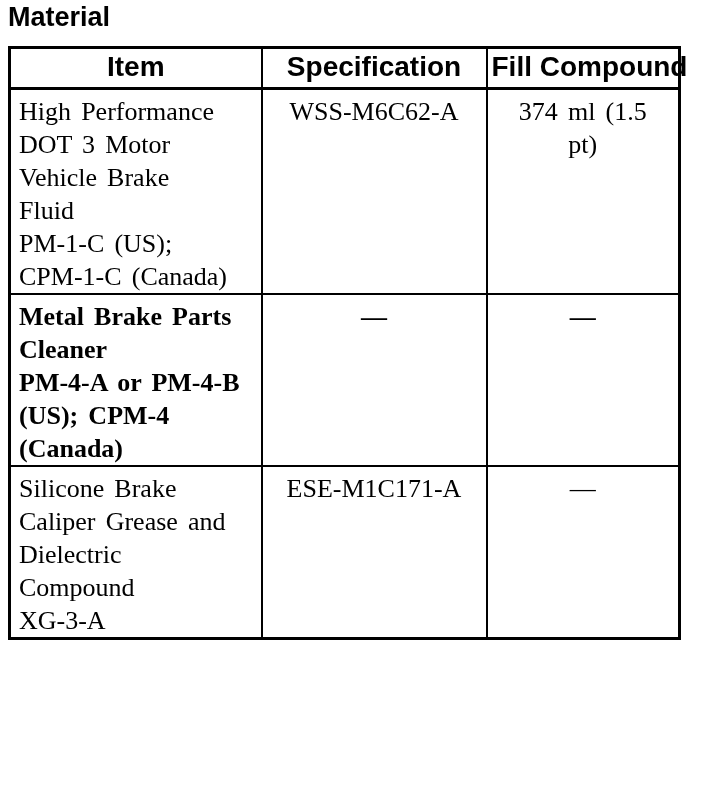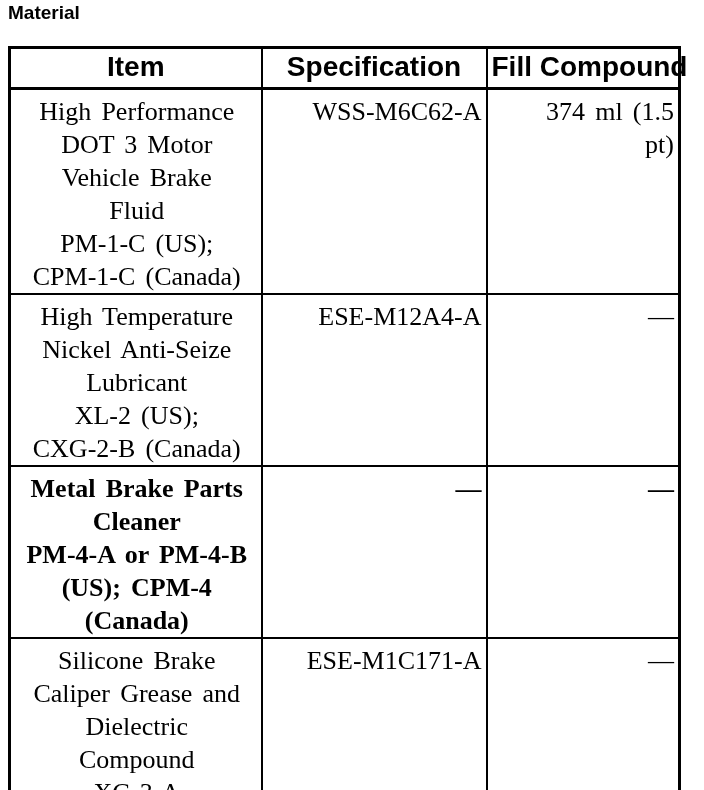--- a/index.html
+++ b/index.html
@@ -16,21 +16,21 @@
     width: 704px;
     height: 790px;
     background: #ffffff;
   }
   .page-title {
     position: absolute;
     left: 8px;
     top: 2px;
     font-family: "Liberation Sans", sans-serif;
     font-weight: bold;
-    font-size: 19px;
+    font-size: 27px;
     letter-spacing: 0px;
     color: #000000;
     text-align: center;
   }
   table.material-table {
     position: absolute;
     left: 8px;
     top: 46px;
     width: 670px;
     border-collapse: collapse;
@@ -57,27 +57,27 @@
     border: 2px solid #000000;
     vertical-align: top;
     font-family: "Liberation Serif", serif;
     font-size: 26px;
     line-height: 33px;
     padding-top: 5px;
     white-space: pre-line;
     word-spacing: 0.14em;
   }
   td.item-cell {
-    text-align: center;
+    text-align: left;
     padding-left: 8px;
     padding-right: 6px;
   }
   td.specification-cell,
   td.fill-capacity-cell {
-    text-align: right;
+    text-align: center;
     padding-left: 4px;
     padding-right: 4px;
   }
   tr.row-1 { height: 198px; }
   tr.row-2 { height: 165px; }
   tr.row-3 { height: 165px; font-weight: bold; }
   tr.row-4 { height: 161px; }
 </style>
 </head>
 <body>
@@ -104,29 +104,20 @@
         <td class="item-cell">High Performance
 DOT 3 Motor
 Vehicle Brake
 Fluid
 PM-1-C (US);
 CPM-1-C (Canada)</td>
         <td class="specification-cell">WSS-M6C62-A</td>
         <td class="fill-capacity-cell">374 ml (1.5
 pt)</td>
       </tr>
-      <tr class="row-2">
-        <td class="item-cell">High Temperature
-Nickel Anti-Seize
-Lubricant
-XL-2 (US);
-CXG-2-B (Canada)</td>
-        <td class="specification-cell">ESE-M12A4-A</td>
-        <td class="fill-capacity-cell">—</td>
-      </tr>
       <tr class="row-3">
         <td class="item-cell">Metal Brake Parts
 Cleaner
 PM-4-A or PM-4-B
 (US); CPM-4
 (Canada)</td>
         <td class="specification-cell">—</td>
         <td class="fill-capacity-cell">—</td>
       </tr>
       <tr class="row-4">

